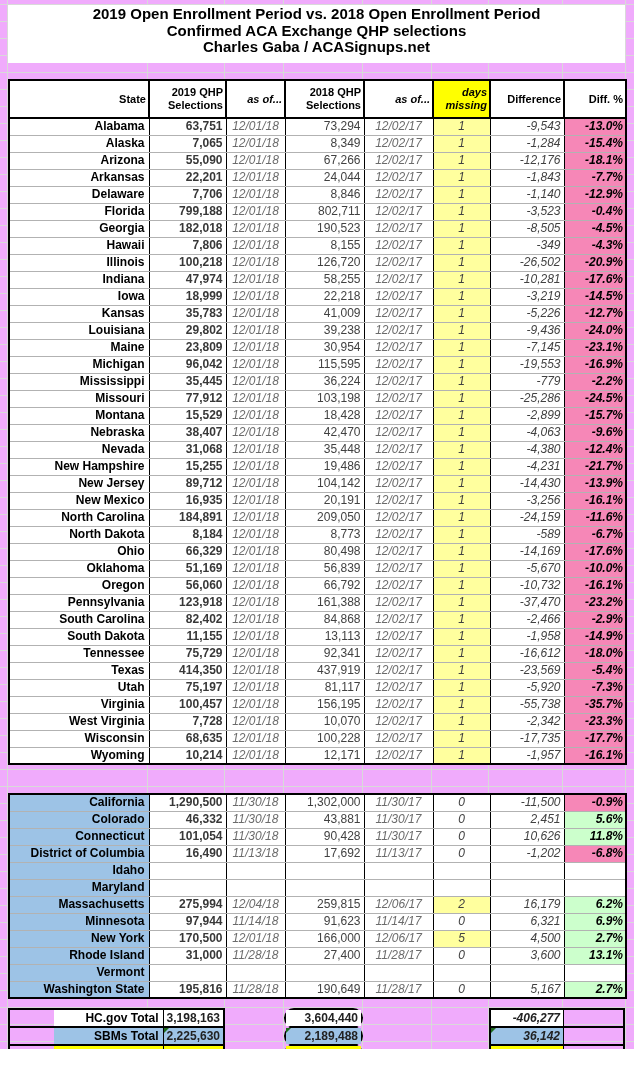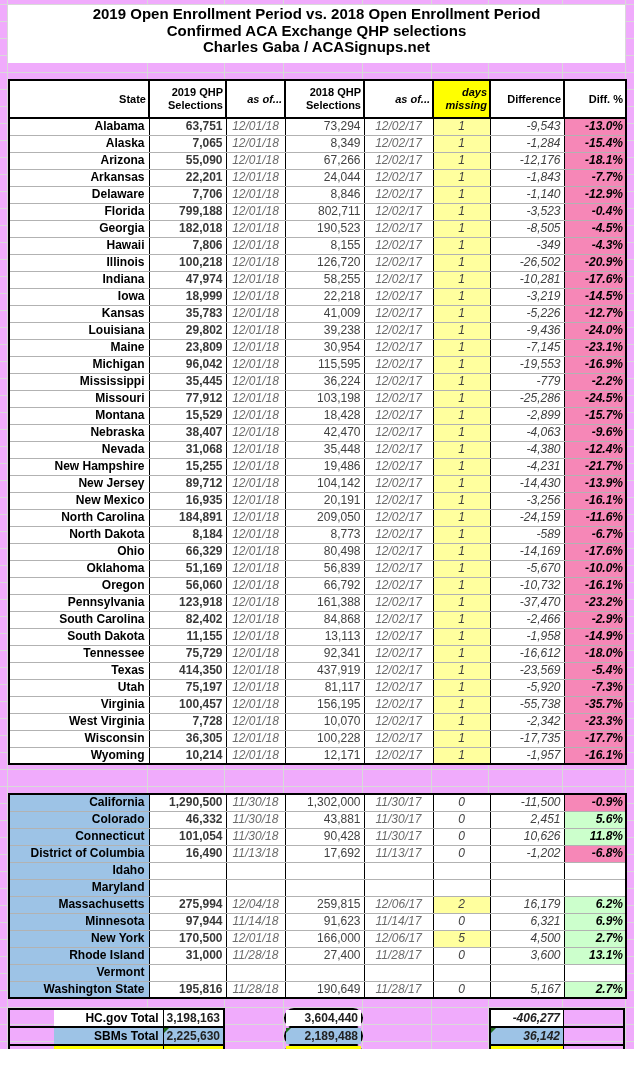--- a/index.html
+++ b/index.html
@@ -466,21 +466,21 @@
         <td class="c-q19">7,728</td>
         <td class="c-date">12/01/18</td>
         <td class="c-q18">10,070</td>
         <td class="c-date">12/02/17</td>
         <td class="c-days on">1</td>
         <td class="c-diff">-2,342</td>
         <td class="c-pct neg">-23.3%</td>
       </tr>
         <tr>
         <td class="c-state">Wisconsin</td>
-        <td class="c-q19">36,305</td>
+        <td class="c-q19">68,635</td>
         <td class="c-date">12/01/18</td>
         <td class="c-q18">100,228</td>
         <td class="c-date">12/02/17</td>
         <td class="c-days on">1</td>
         <td class="c-diff">-17,735</td>
         <td class="c-pct neg">-17.7%</td>
       </tr>
         <tr>
         <td class="c-state">Wyoming</td>
         <td class="c-q19">10,214</td>

